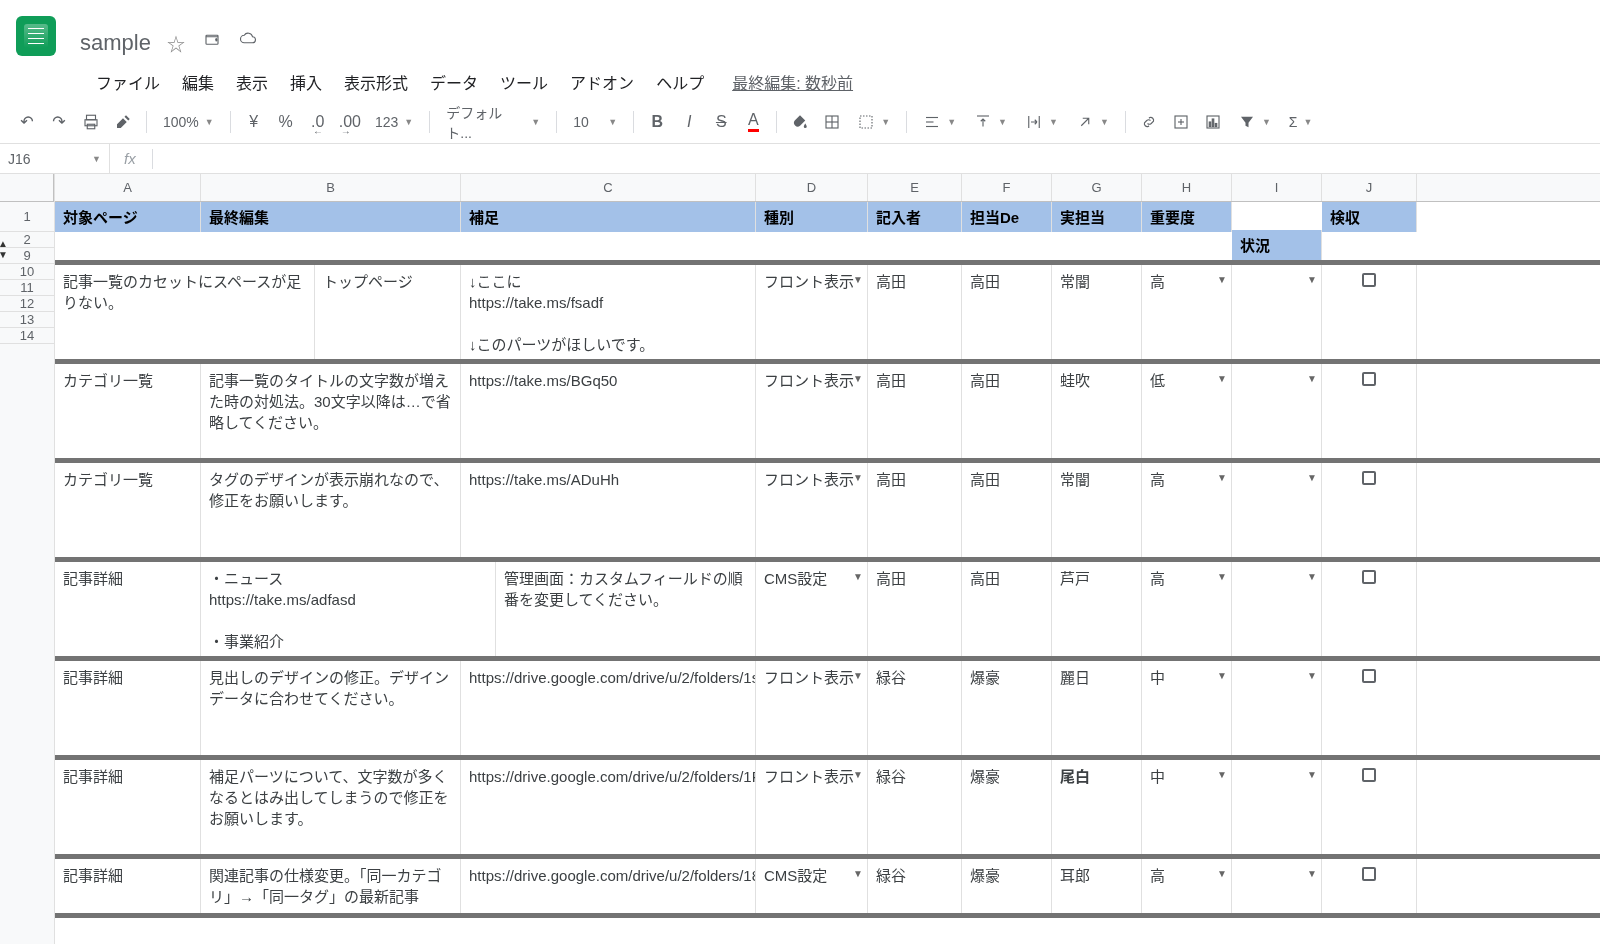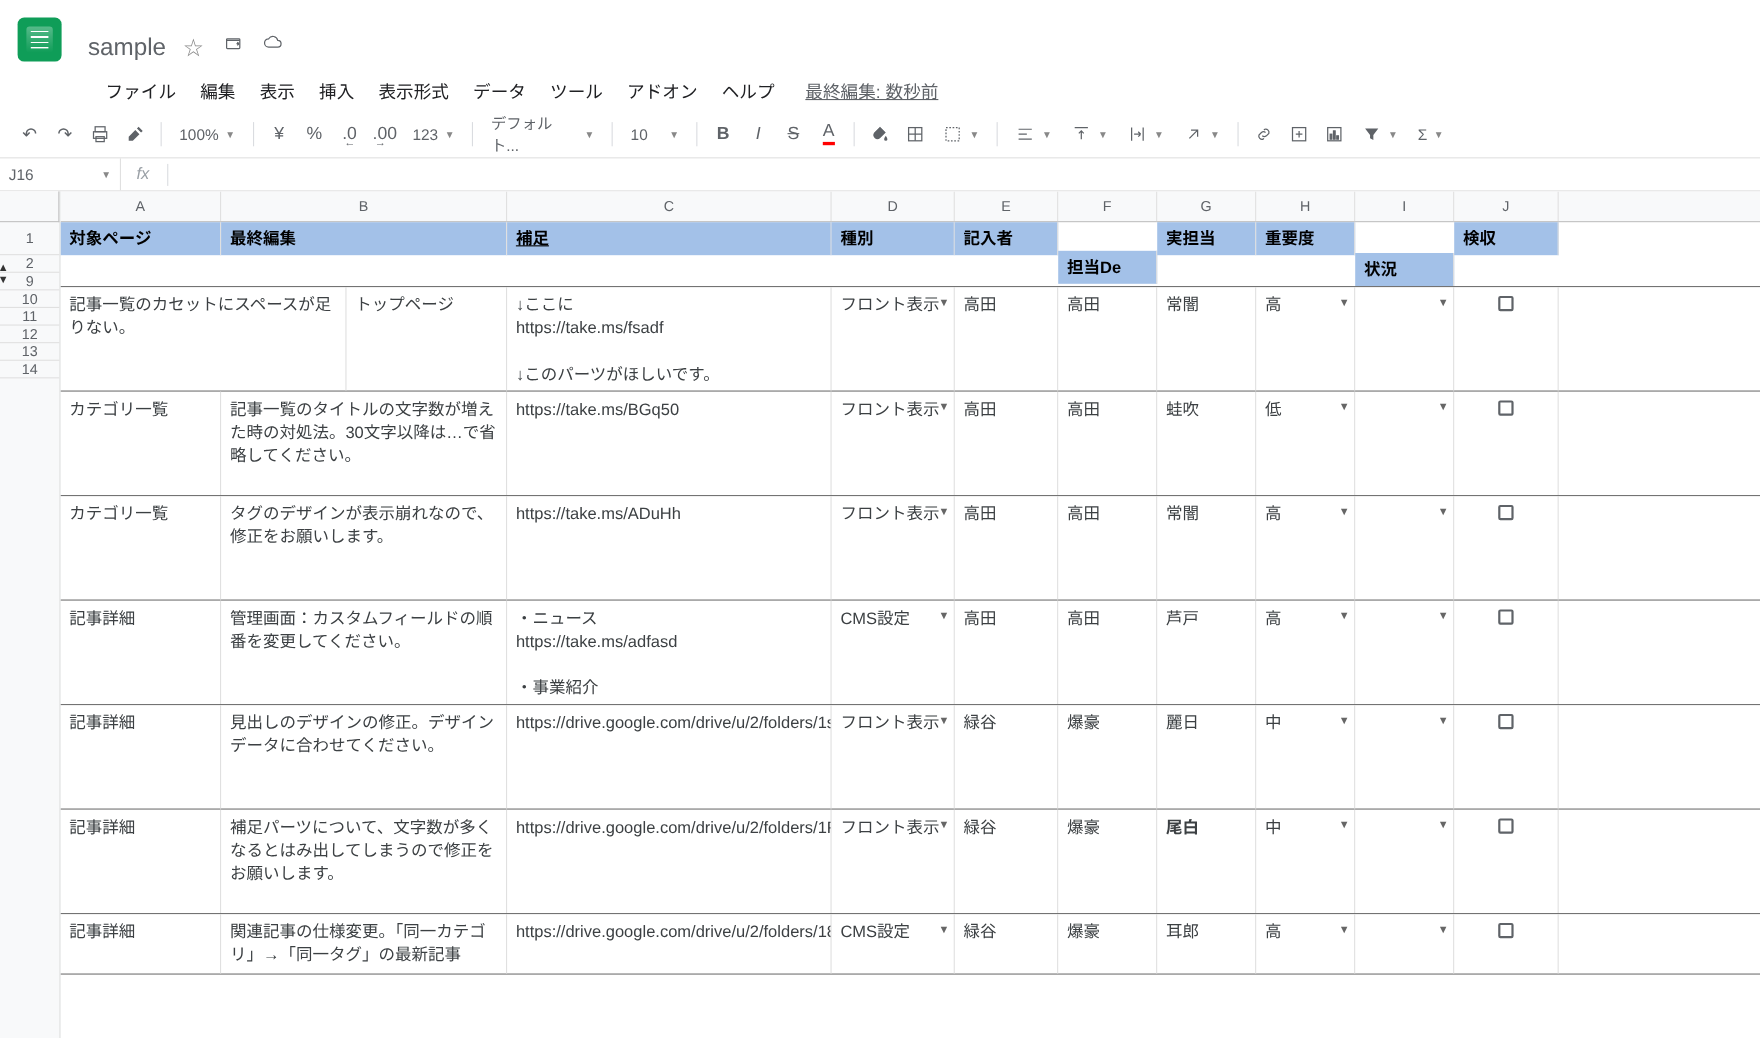--- a/index.html
+++ b/index.html
@@ -38,21 +38,21 @@
     .row-headers { background: #f8f9fa; border-right: 1px solid #e0e0e0; }
     .corner { width: 54px; height: 28px; background: #f8f9fa; border-bottom: 1px solid #c0c0c0; border-right: 1px solid #c0c0c0; }
     .row-header { width: 54px; display: flex; align-items: center; justify-content: center; font-size: 13px; color: #5f6368; border-bottom: 1px solid #e0e0e0; position: relative; }
     .row-header.rh-1 { height: 30px; }
     .row-collapse { position: absolute; left: -2px; width: 14px; font-size: 10px; display: flex; flex-direction: column; color: #333; }
     
     .grid-main { flex: 1; overflow: hidden; }
     .col-headers { display: flex; background: #f8f9fa; border-bottom: 1px solid #c0c0c0; height: 28px; }
     .col-header { display: flex; align-items: center; justify-content: center; font-size: 13px; color: #5f6368; border-right: 1px solid #e0e0e0; }
     
-    .data-row { display: flex; border-bottom: 1px solid #737373; }
+    .data-row { display: flex; border-bottom: 5px solid #737373; }
     .cell { padding: 6px 8px; border-right: 1px solid #e0e0e0; font-size: 15px; line-height: 1.4; overflow: hidden; position: relative; }
     .header-cell { background: #a3c1e8; font-weight: bold; color: #000; height: 30px; display: flex; align-items: center; }
     .cell-dropdown { position: absolute; right: 4px; top: 8px; font-size: 10px; color: #666; cursor: pointer; }
     .cell.h-data { height: 94px; }
     .cell.h-short { height: 54px; }
     .checkbox { width: 14px; height: 14px; border: 2px solid #5f6368; border-radius: 2px; display: inline-block; margin-top: 2px; }
     
     .icon-svg { width: 18px; height: 18px; fill: none; stroke: #5f6368; stroke-width: 1.5; }
   </style>
 </head>
@@ -255,24 +255,24 @@
         <div class="col-header" style="width: 94px;">E</div>
         <div class="col-header" style="width: 90px;">F</div>
         <div class="col-header" style="width: 90px;">G</div>
         <div class="col-header" style="width: 90px;">H</div>
         <div class="col-header" style="width: 90px;">I</div>
         <div class="col-header" style="width: 95px;">J</div>
       </div>
     <div class="data-row" id="header-row">
         <div class="cell header-cell" style="width: 146px;">対象ページ</div>
         <div class="cell header-cell" style="width: 260px;">最終編集</div>
-        <div class="cell header-cell" style="width: 295px; text-decoration: underline;">補足</div>
+        <div class="cell header-cell" style="width: 295px;">補足</div>
         <div class="cell header-cell" style="width: 112px;">種別</div>
         <div class="cell header-cell" style="width: 94px;">記入者</div>
-        <div class="cell header-cell" style="width: 90px; margin-top: 26px;">担当De</div>
+        <div class="cell header-cell" style="width: 90px;">担当De</div>
         <div class="cell header-cell" style="width: 90px;">実担当</div>
         <div class="cell header-cell" style="width: 90px;">重要度</div>
         <div class="cell header-cell" style="width: 90px; margin-top: 28px;">状況</div>
         <div class="cell header-cell" style="width: 95px;">検収</div>
       </div>
     <div id="data-rows">
         <div class="data-row">
           <div class="cell h-data" style="width: 260px; white-space: pre-line;">記事一覧のカセットにスペースが足りない。</div>
           <div class="cell h-data" style="width: 146px; white-space: pre-line;">トップページ</div>
           <div class="cell h-data" style="width: 295px; white-space: pre-line;">↓ここに
@@ -307,26 +307,26 @@
           <div class="cell h-data" style="width: 112px; white-space: pre-line;">フロント表示<span class="cell-dropdown">▼</span></div>
           <div class="cell h-data" style="width: 94px; white-space: pre-line;">高田</div>
           <div class="cell h-data" style="width: 90px; white-space: pre-line;">高田</div>
           <div class="cell h-data" style="width: 90px; white-space: pre-line;">常闇</div>
           <div class="cell h-data" style="width: 90px; white-space: pre-line;">高<span class="cell-dropdown">▼</span></div>
           <div class="cell h-data" style="width: 90px; white-space: pre-line;"><span class="cell-dropdown">▼</span></div>
           <div class="cell h-data" style="width: 95px; text-align: center;"><span class="checkbox"></span></div>
         </div>
         <div class="data-row">
           <div class="cell h-data" style="width: 146px; white-space: pre-line;">記事詳細</div>
-          <div class="cell h-data" style="width: 260px; white-space: pre-line;">管理画面：カスタムフィールドの順番を変更してください。</div>
           <div class="cell h-data" style="width: 295px; white-space: pre-line;">・ニュース
 https://take.ms/adfasd
 
 ・事業紹介
 https://take.ms/usfasdf</div>
+          <div class="cell h-data" style="width: 260px; white-space: pre-line;">管理画面：カスタムフィールドの順番を変更してください。</div>
           <div class="cell h-data" style="width: 112px; white-space: pre-line;">CMS設定<span class="cell-dropdown">▼</span></div>
           <div class="cell h-data" style="width: 94px; white-space: pre-line;">高田</div>
           <div class="cell h-data" style="width: 90px; white-space: pre-line;">高田</div>
           <div class="cell h-data" style="width: 90px; white-space: pre-line;">芦戸</div>
           <div class="cell h-data" style="width: 90px; white-space: pre-line;">高<span class="cell-dropdown">▼</span></div>
           <div class="cell h-data" style="width: 90px; white-space: pre-line;"><span class="cell-dropdown">▼</span></div>
           <div class="cell h-data" style="width: 95px; text-align: center;"><span class="checkbox"></span></div>
         </div>
         <div class="data-row">
           <div class="cell h-data" style="width: 146px; white-space: pre-line;">記事詳細</div>

